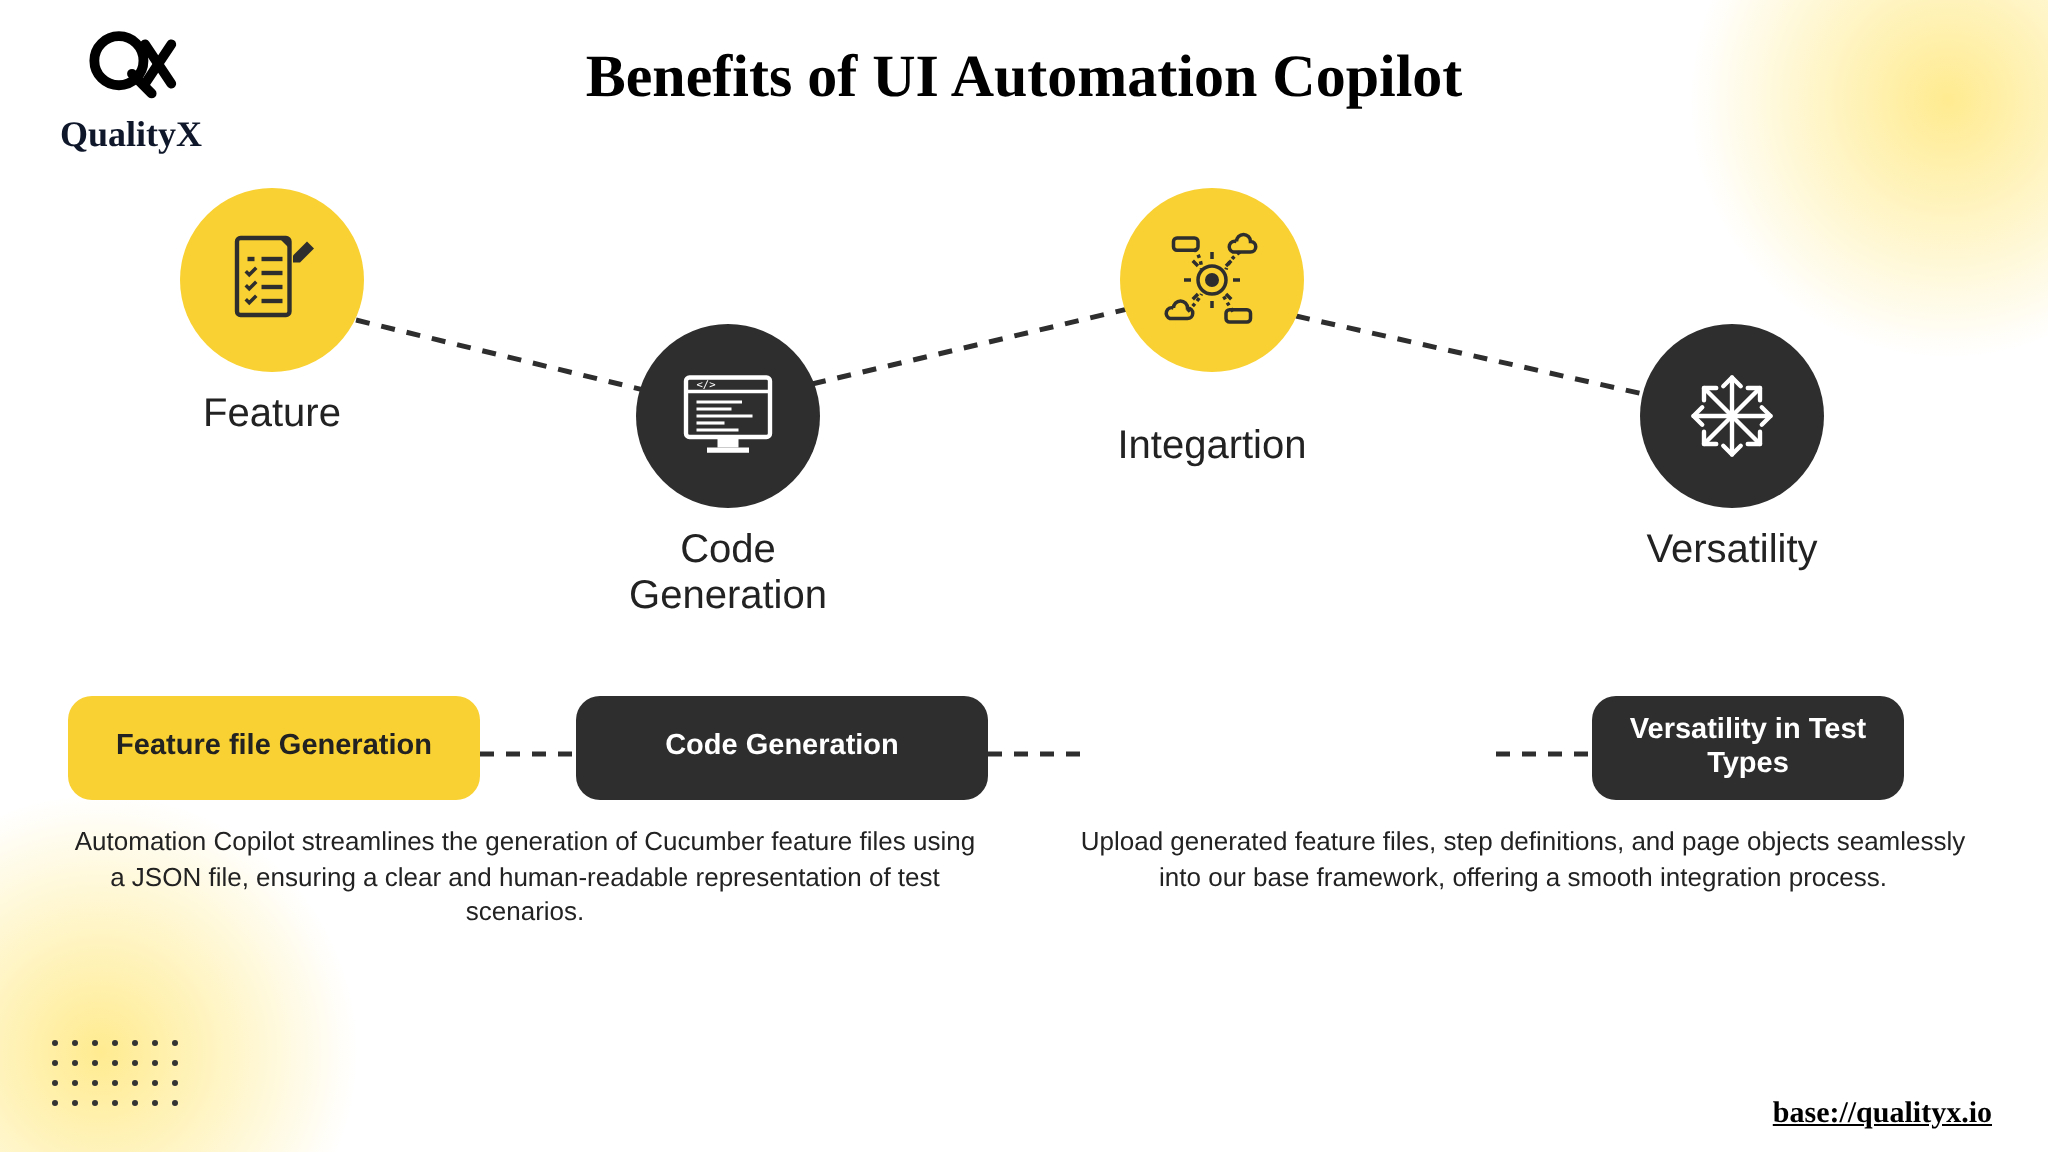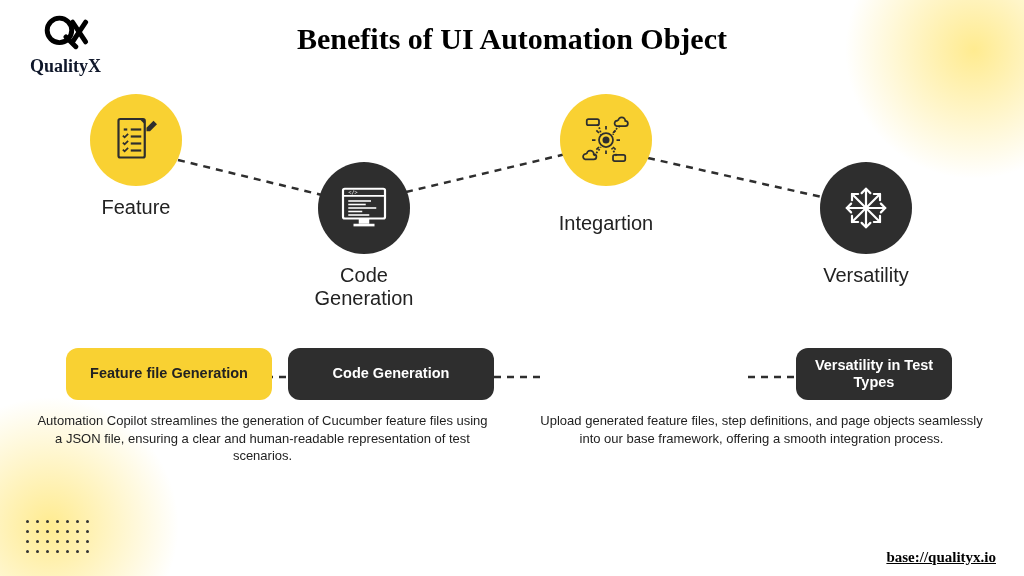--- a/index.html
+++ b/index.html
@@ -36,21 +36,21 @@
   .l4 { left: 806px; top: 184px; }
 
   
   .connectors { position: absolute; inset: 0; pointer-events: none; }
 
   
   .pills-row { position: absolute; top: 348px; left: 28px; right: 28px; height: 58px; }
   .pill { position: absolute; height: 52px; border-radius: 12px; display: flex; align-items: center; justify-content: center; font-family: Arial, Helvetica, sans-serif; font-weight: 600; font-size: 14.5px; text-align: center; padding: 4px 10px; line-height: 1.18; }
   .pill.yellow { background: #f9d132; color: #222; }
   .pill.dark { background: #2e2e2e; color: #fff; }
-  .p1 { left: 6px;   width: 206px; margin-left: 32px; }
+  .p1 { left: 6px;   width: 206px; }
   .p2 { left: 260px; width: 206px; }
   .p3 { left: 514px; width: 206px; }
   .p4 { left: 768px; width: 156px; }
 
   .pills-connectors { position: absolute; inset: 0; pointer-events: none; }
 
   
   .desc-row { position: absolute; top: 412px; left: 28px; right: 28px; display: flex; gap: 30px; }
   .desc { flex: 1; font-family: Arial, Helvetica, sans-serif; font-size: 13px; color: #222; text-align: center; line-height: 1.35; padding: 0 6px; }
 
@@ -72,21 +72,21 @@
 <div class="logo">
   <svg viewBox="0 0 60 44">
     <circle cx="22" cy="20" r="15" fill="none" stroke="#000" stroke-width="6"></circle>
     <line x1="30" y1="28" x2="42" y2="40" stroke="#000" stroke-width="6" stroke-linecap="round"></line>
     <line x1="38" y1="10" x2="54" y2="34" stroke="#000" stroke-width="6" stroke-linecap="round"></line>
     <line x1="54" y1="10" x2="38" y2="34" stroke="#000" stroke-width="6" stroke-linecap="round"></line>
   </svg>
   <div class="logo-text">QualityX</div>
 </div>
 
-<h1 class="title">Benefits of UI Automation Object</h1>
+<h1 class="title">Benefits of UI Automation Copilot</h1>
 
 <div class="icons-area">
   <svg class="connectors" viewBox="0 0 1024 260" preserveAspectRatio="none">
     <line x1="178" y1="80" x2="326" y2="116" stroke="#2e2e2e" stroke-width="2.5" stroke-dasharray="7 6"></line>
     <line x1="406" y1="112" x2="566" y2="74" stroke="#2e2e2e" stroke-width="2.5" stroke-dasharray="7 6"></line>
     <line x1="648" y1="78" x2="826" y2="118" stroke="#2e2e2e" stroke-width="2.5" stroke-dasharray="7 6"></line>
   </svg>
 
   <div class="icon-circle yellow c1">
     <svg class="icon" viewBox="0 0 64 64">

